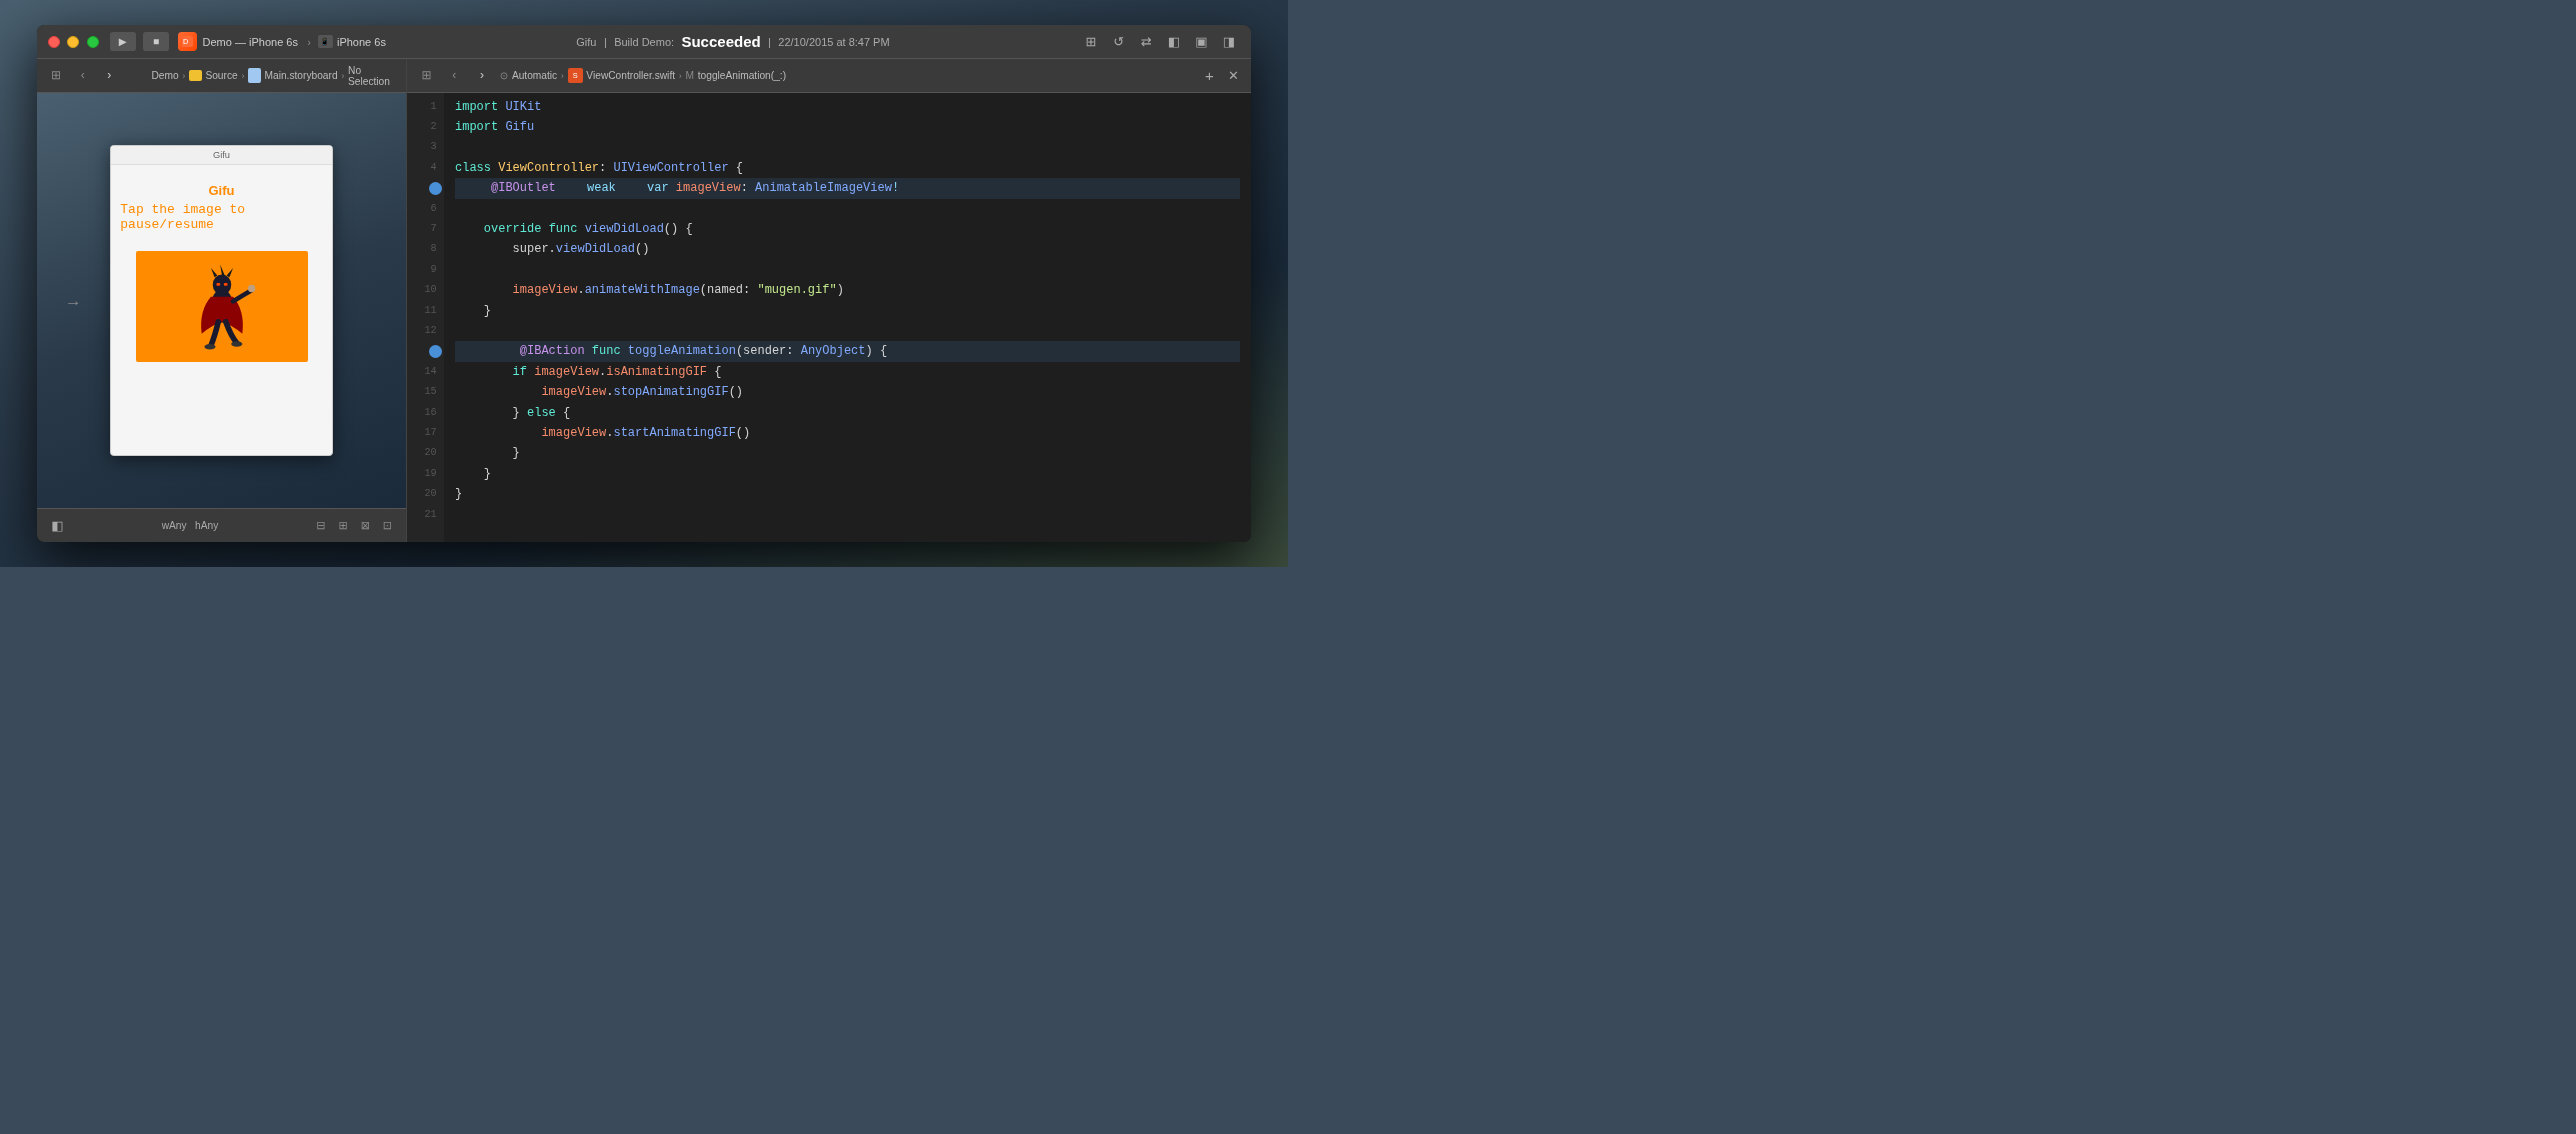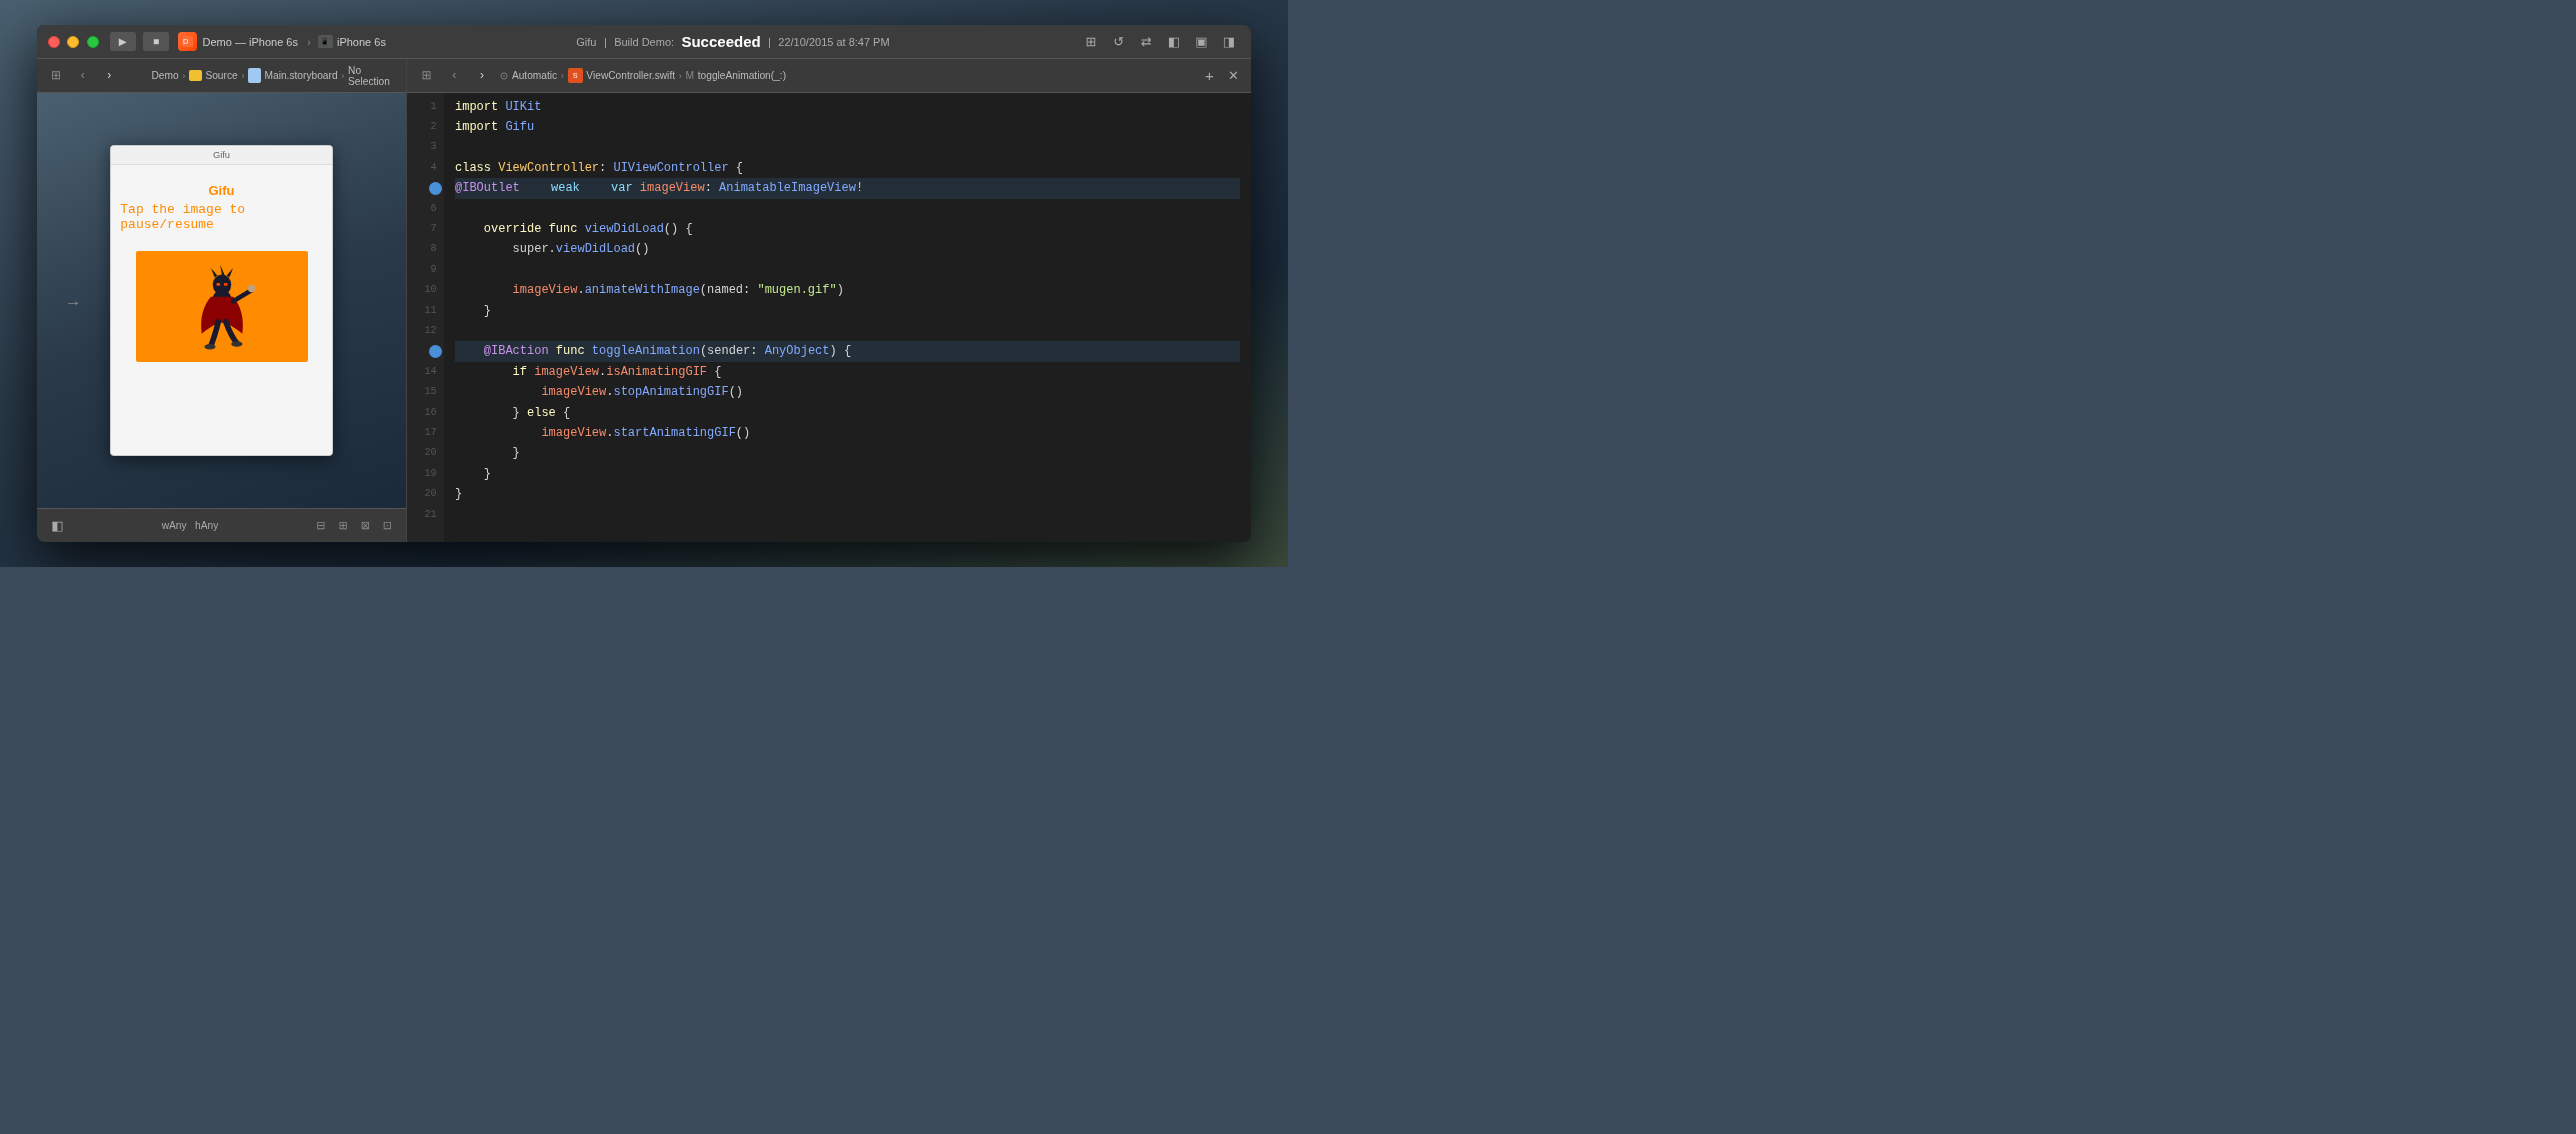--- a/index.html
+++ b/index.html
@@ -450,24 +450,25 @@
 
     .code-line {
       height: 20.4px;
       white-space: pre;
       display: flex;
       align-items: center;
     }
 
     .code-line.highlighted {
       background: rgba(74, 144, 217, 0.15);
-    }
-
-    
-    .kw { color: #fef9c3; }       
+      padding-left: 36px;
+    }
+
+    
+    .kw { color: #5eead4; }       
     .kw2 { color: #89ddff; margin-left: 24px; }     
     .type { color: #82aaff; }    
     .type2 { color: #ffcb6b; }   
     .str { color: #c3e88d; }     
     .method { color: #82aaff; }  
     .prop { color: #f78c6c; }
     .punct { color: #89ddff; }
     .ib { color: #c792ea; }      
     .plain { color: #d4d4d4; }
   </style>

